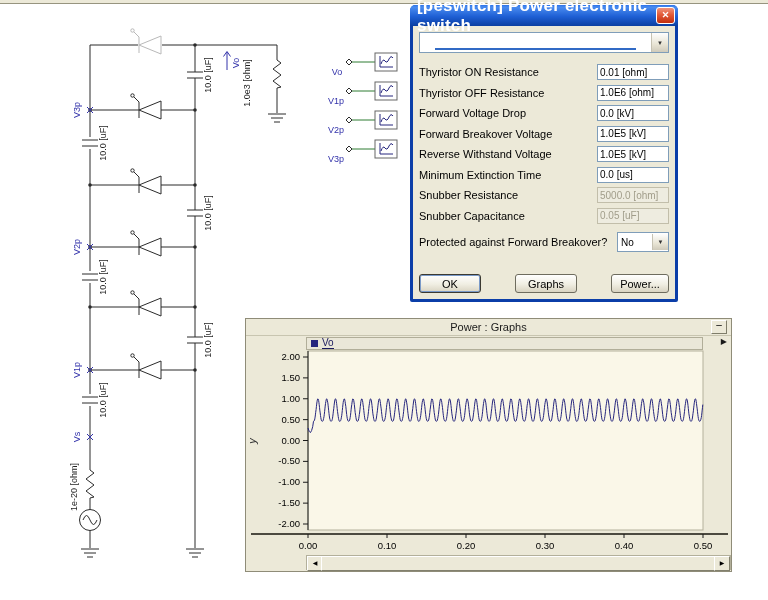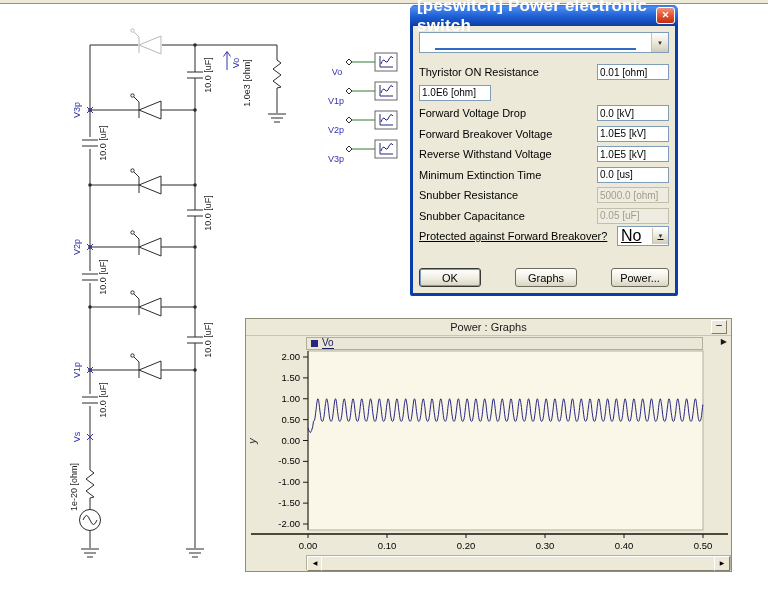--- a/index.html
+++ b/index.html
@@ -37,23 +37,23 @@
   .combo{height:19px;border:1px solid #7f9db9;background:#fff;display:flex;margin-bottom:9px;}
   .combo-text{flex:1;margin:15px;background:#316ac5;color:#fff;padding:1px 2px;font-size:11px;white-space:nowrap;overflow:hidden;text-decoration:underline;}
   .combo-btn{width:16px;background:linear-gradient(180deg,#fefefe,#e8e4d4 60%,#cfcaba);border-left:1px solid #c6c2b2;font-size:6px;color:#333;display:flex;align-items:center;justify-content:center;}
   .prow{display:flex;align-items:center;height:20.5px;}
   .prow .flabel{flex:1;font-size:11px;white-space:nowrap;}
   .prow input{
     width:66px;height:14px;border:1px solid #7f9db9;background:#fff;
     font-family:"Liberation Sans",sans-serif;font-size:10px;padding:0 2px;color:#000;
   }
   .prow.disabled input{background:#eeece0;color:#a19d8a;border-color:#c2beaa;}
-  .prow.protect{height:20px;text-decoration:underline;}
+  .prow.protect{margin-top:6px;height:20px;}
   .mini-select{width:50px;height:18px;border:1px solid #7f9db9;background:#fff;display:flex;align-items:center;}
-  .mini-select .ms-text{flex:1;padding:0 3px;font-size:16px;}
+  .mini-select .ms-text{flex:1;padding:0 3px;font-size:10px;}
   .mini-select .ms-btn{width:15px;height:16px;background:linear-gradient(180deg,#fefefe,#e8e4d4 60%,#cfcaba);border-left:1px solid #c6c2b2;font-size:6px;color:#333;display:flex;align-items:center;justify-content:center;}
   .dlg-buttons{display:flex;justify-content:space-between;margin-top:22px;}
   .btn{
     width:62px;height:19px;border:1px solid #6e6c5e;border-radius:3px;
     background:linear-gradient(180deg,#ffffff,#f0eee2 55%,#d9d4c2);
     font-family:"Liberation Sans",sans-serif;font-size:11px;color:#000;padding:0;
   }
   .btn.default{border-color:#3b3a32;box-shadow:0 0 0 1px #7a9ac8 inset;}
   .btn.help{width:58px;}
 
@@ -238,20 +238,21 @@
       <span class="combo-btn">
           <span>▼</span>
         </span>
     </div>
 
     <div class="prow">
       <span class="flabel">Thyristor ON  Resistance</span>
       <input value="0.01 [ohm]" style="">
     </div>
     <div class="prow">
+      <span class="flabel">Thyristor OFF Resistance</span>
       <input value="1.0E6 [ohm]" style="">
     </div>
     <div class="prow">
       <span class="flabel">Forward Voltage Drop</span>
       <input value="0.0 [kV]" style="">
     </div>
     <div class="prow">
       <span class="flabel">Forward Breakover Voltage</span>
       <input value="1.0E5 [kV]" style="">
     </div>

